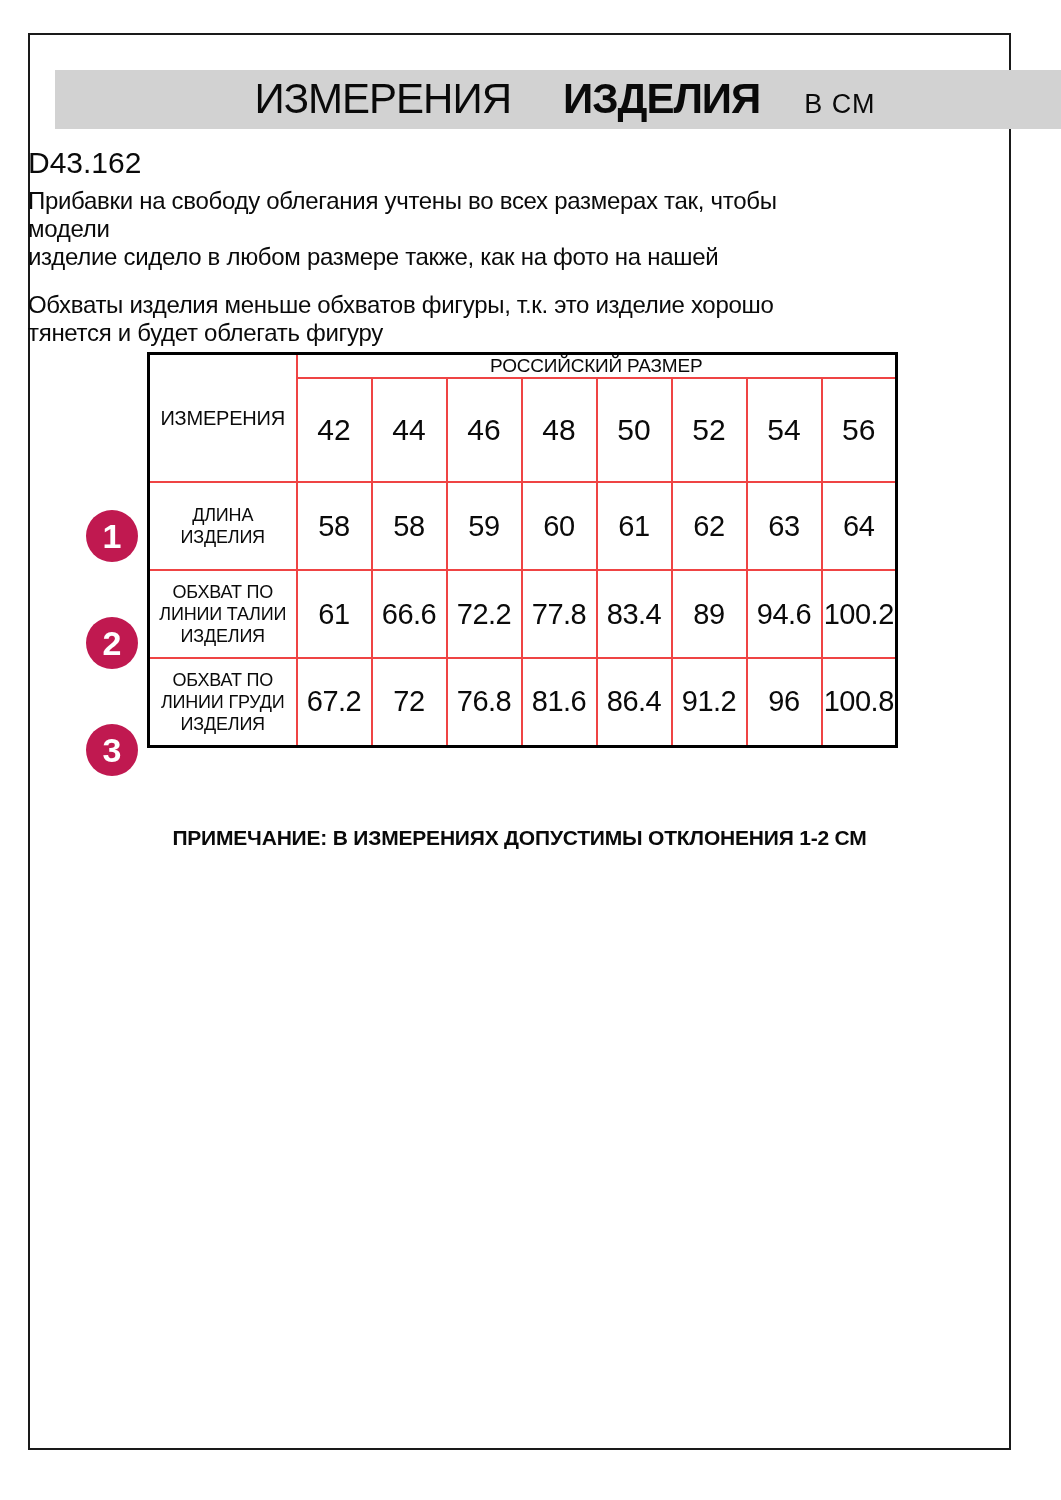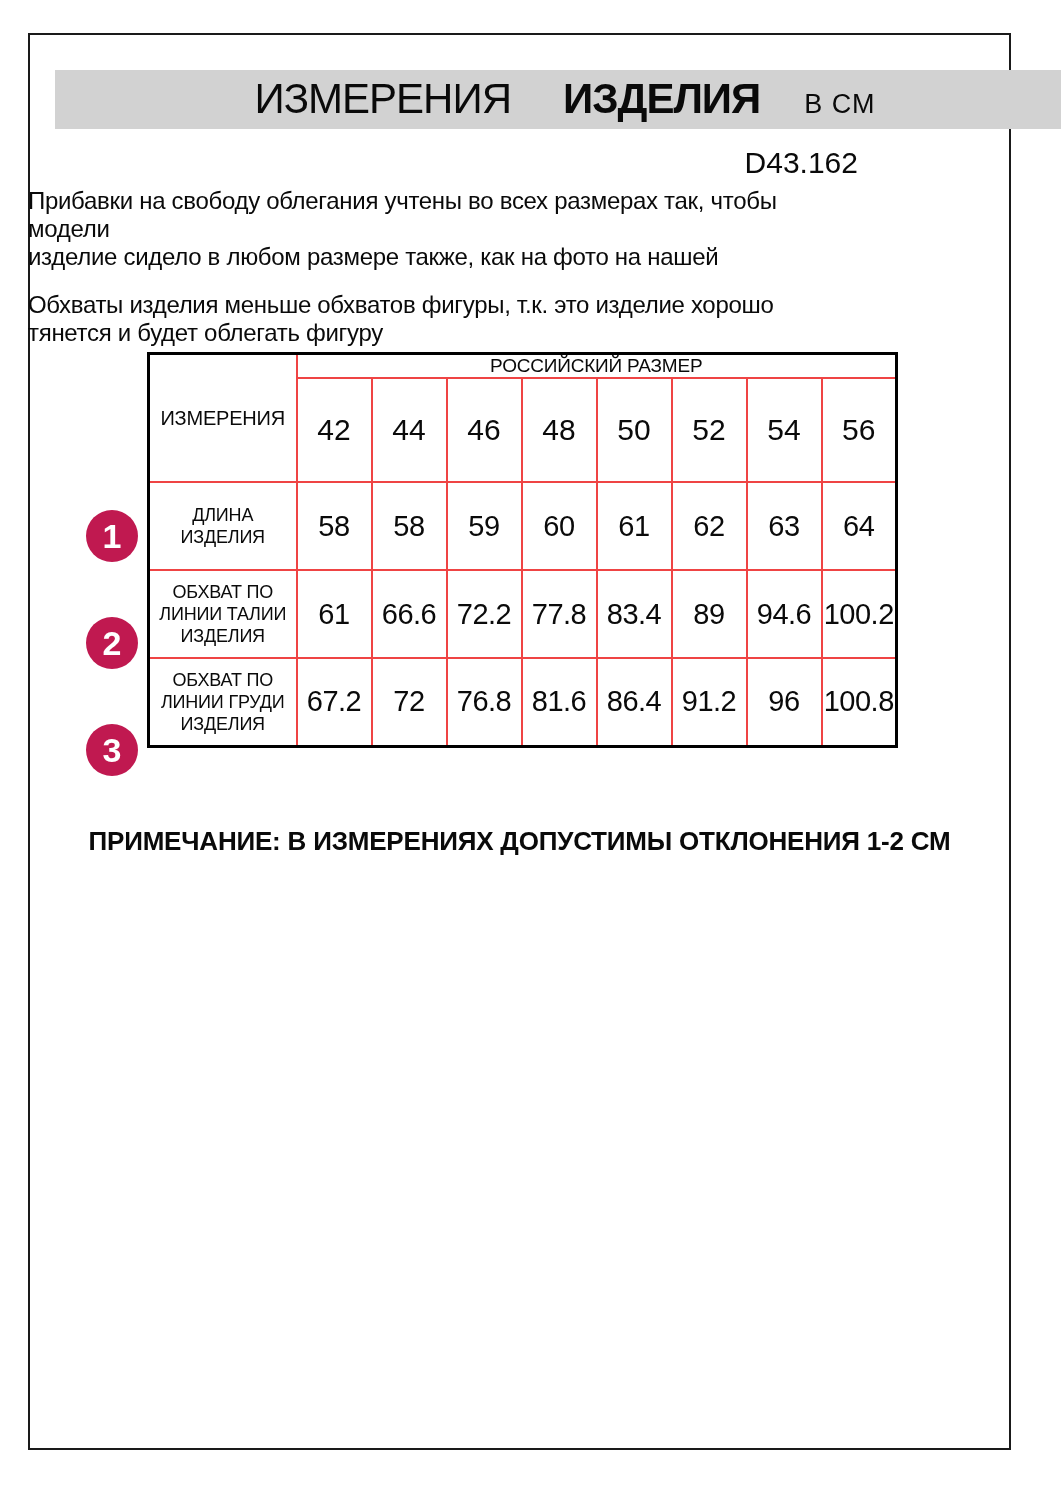--- a/index.html
+++ b/index.html
@@ -27,21 +27,21 @@
     line-height: 58px;
     white-space: nowrap;
   }
   .title-word-1 { font-size: 42px; letter-spacing: -1px; }
   .title-word-2 { font-size: 42px; font-weight: bold; letter-spacing: -1px; margin-left: 52px; }
   .title-unit   { font-size: 27px; margin-left: 44px; letter-spacing: 1px; }
   .product-code {
     position: absolute;
     left: 28px; top: 146px;
     width: 830px;
-    text-align: right;
+    text-align: left;
     font-size: 30px;
   }
   .intro {
     position: absolute;
     left: 28px; top: 187px;
     width: 1060px;
     text-align: left;
     font-size: 24px;
     line-height: 28px;
     letter-spacing: -0.3px;
@@ -86,21 +86,21 @@
     justify-content: center;
   }
   .badge-1 { top: 510px; }
   .badge-2 { top: 617px; }
   .badge-3 { top: 724px; }
   .note {
     position: absolute;
     left: 28px; top: 826px;
     width: 983px;
     text-align: center;
-    font-size: 26px;
+    font-size: 21px;
     font-weight: bold;
     letter-spacing: -0.2px;
   }
 </style>
 </head>
 <body>
 
 <div class="page-frame"></div>
 
 <div class="title-bar">

